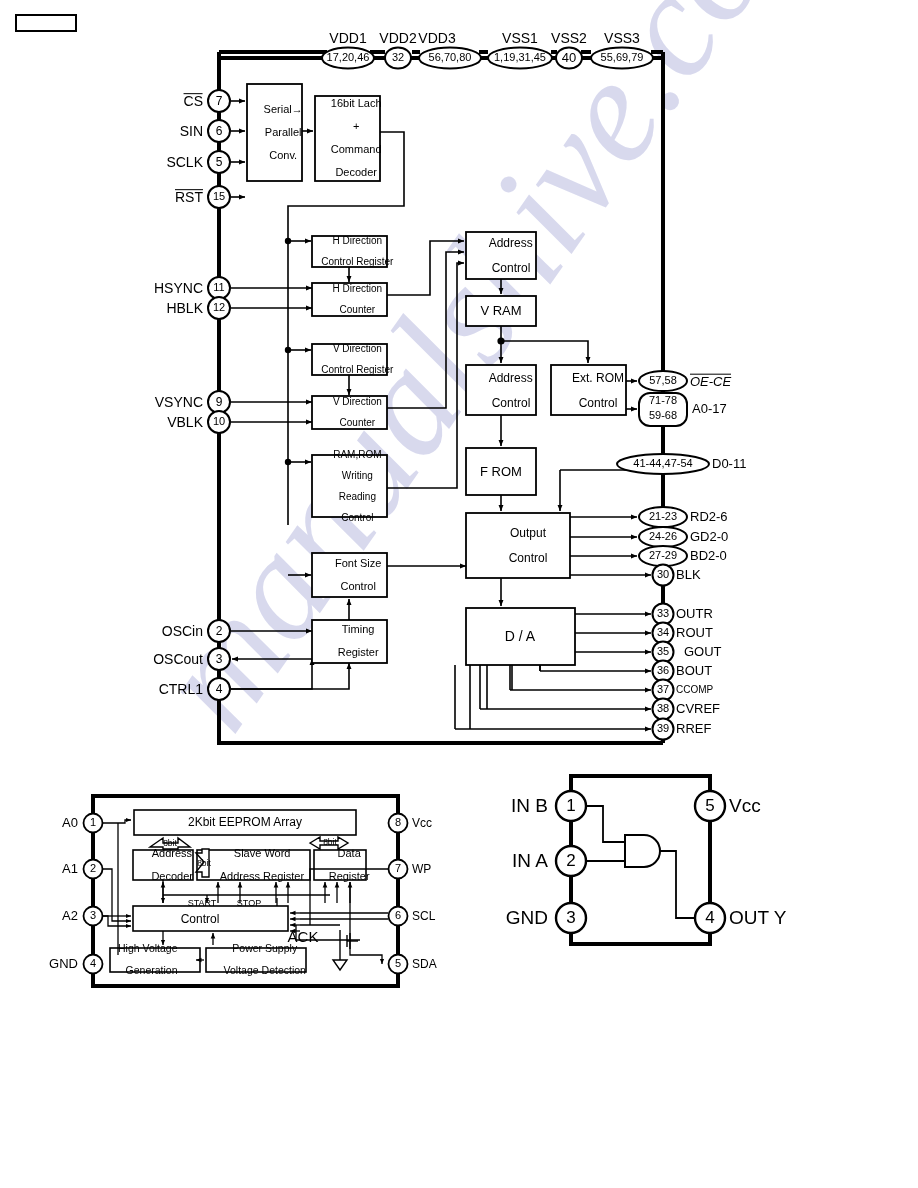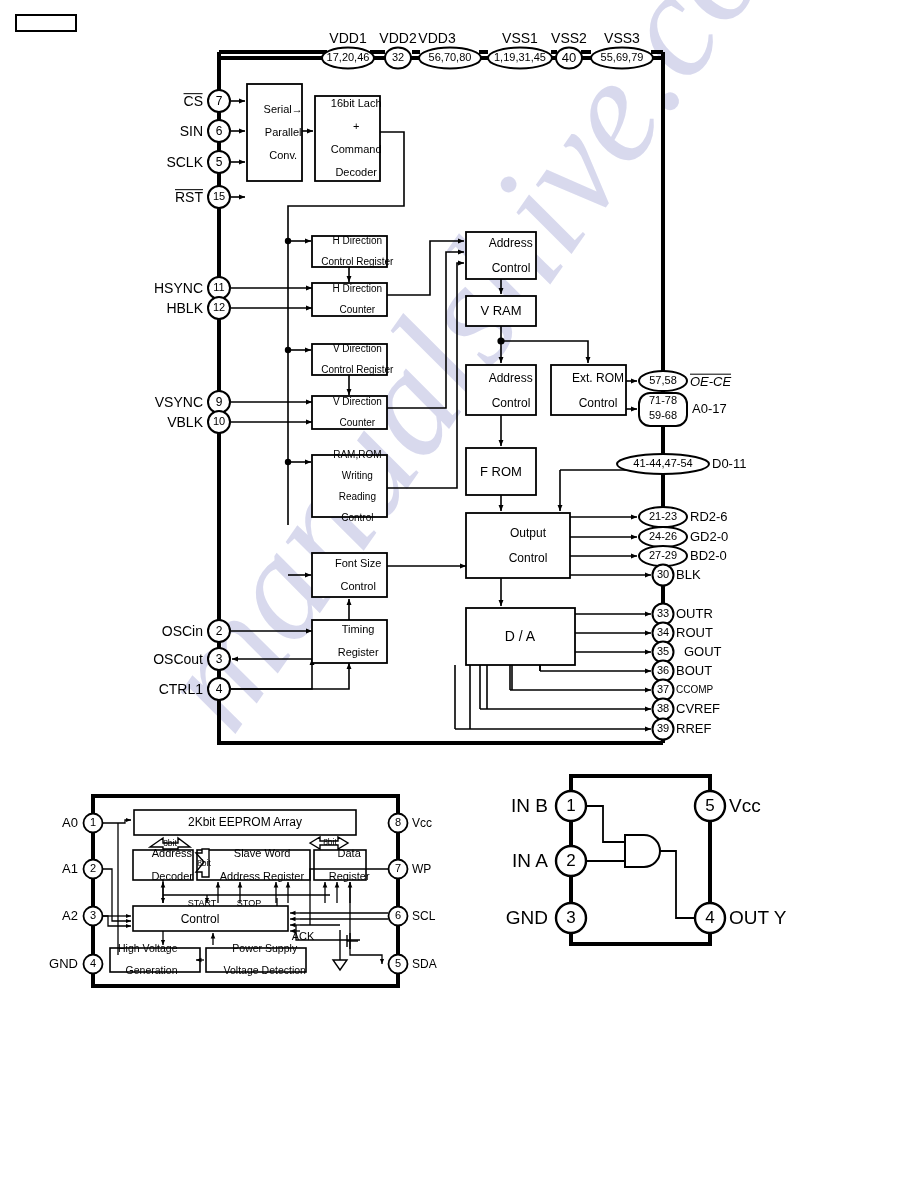--- a/index.html
+++ b/index.html
@@ -529,21 +529,21 @@
       <span>Power Supply</span><br>
       <span>Voltage Detection</span>
     </span>
 
     <span class="t ctr" style="left:170px; top:843px; font-size:8.5px;">8bit</span>
     <span class="t ctr" style="left:204px; top:863px; font-size:8.5px;">8bit</span>
     <span class="t ctr" style="left:330px; top:842px; font-size:8.5px;">8bit</span>
 
     <span class="t ctr" style="left:202px; top:904px; font-size:9px;">START</span>
     <span class="t ctr" style="left:249px; top:904px; font-size:9px;">STOP</span>
-    <span class="t ctr" style="left:303px; top:937px; font-size:11px;">ACK</span>
+    <span class="t ctr" style="left:303px; top:937px; font-size:15px;">ACK</span>
   </div>
 
   <svg class="layer" viewBox="0 0 918 1188">
 
     <rect x="571" y="776" width="139" height="168" fill="none" stroke="#000" stroke-width="4"></rect>
 
     <g fill="#fff" stroke="#000" stroke-width="2.4">
       <circle cx="571" cy="806" r="15"></circle>
       <circle cx="571" cy="861" r="15"></circle>
       <circle cx="571" cy="918" r="15"></circle>

